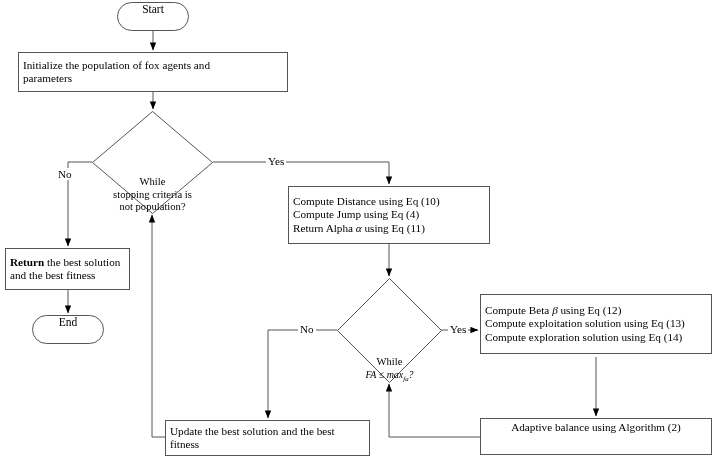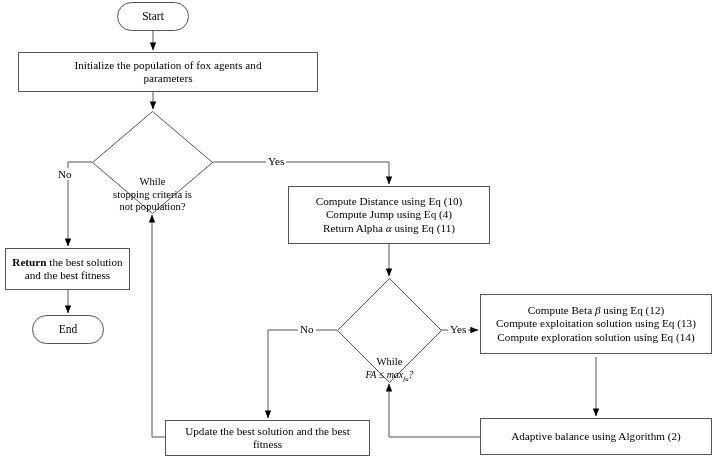--- a/index.html
+++ b/index.html
@@ -22,21 +22,21 @@
     position: absolute;
     left: 0;
     top: 0;
     width: 714px;
     height: 459px;
   }
   .node {
     position: absolute;
     box-sizing: border-box;
     display: flex;
-    align-items: center;
+    align-items: flex-start;
     justify-content: center;
     text-align: center;
     color: #000000;
     line-height: 1.18;
   }
   .proc {
     border: 1px solid #555555;
     background: #ffffff;
     font-size: 11.2px;
     padding: 2px 4px;
@@ -127,21 +127,21 @@
       <path d="M337,330 L268,330 L268,418" marker-end="url(#arrow)"></path>
 
       <path d="M165,437 L152,437 L152,215" marker-end="url(#arrow)"></path>
     </g>
   </svg>
 
   <div class="node term" style="left:117px; top:2px; width:72px; height:29px;">
     <span>Start</span>
   </div>
 
-  <div class="node proc" style="left:18px; top:52px; width:300px; height:40px; flex-direction:column;">
+  <div class="node proc" style="left:18px; top:52px; width:270px; height:40px; flex-direction:column;">
     <span class="line-wrap">Initialize the population of fox agents and</span>
     <span class="line-wrap">parameters</span>
   </div>
 
   <div class="diamond-wrap" style="left:92px; top:111px; width:121px; height:103px;">
     <svg width="121" height="103" xmlns="http://www.w3.org/2000/svg">
       <polygon points="60.5,0.5 120.5,51.5 60.5,102.5 0.5,51.5" fill="#ffffff" stroke="#555555" stroke-width="1"></polygon>
     </svg>
     <div class="diamond-label">
       <span>While</span>

